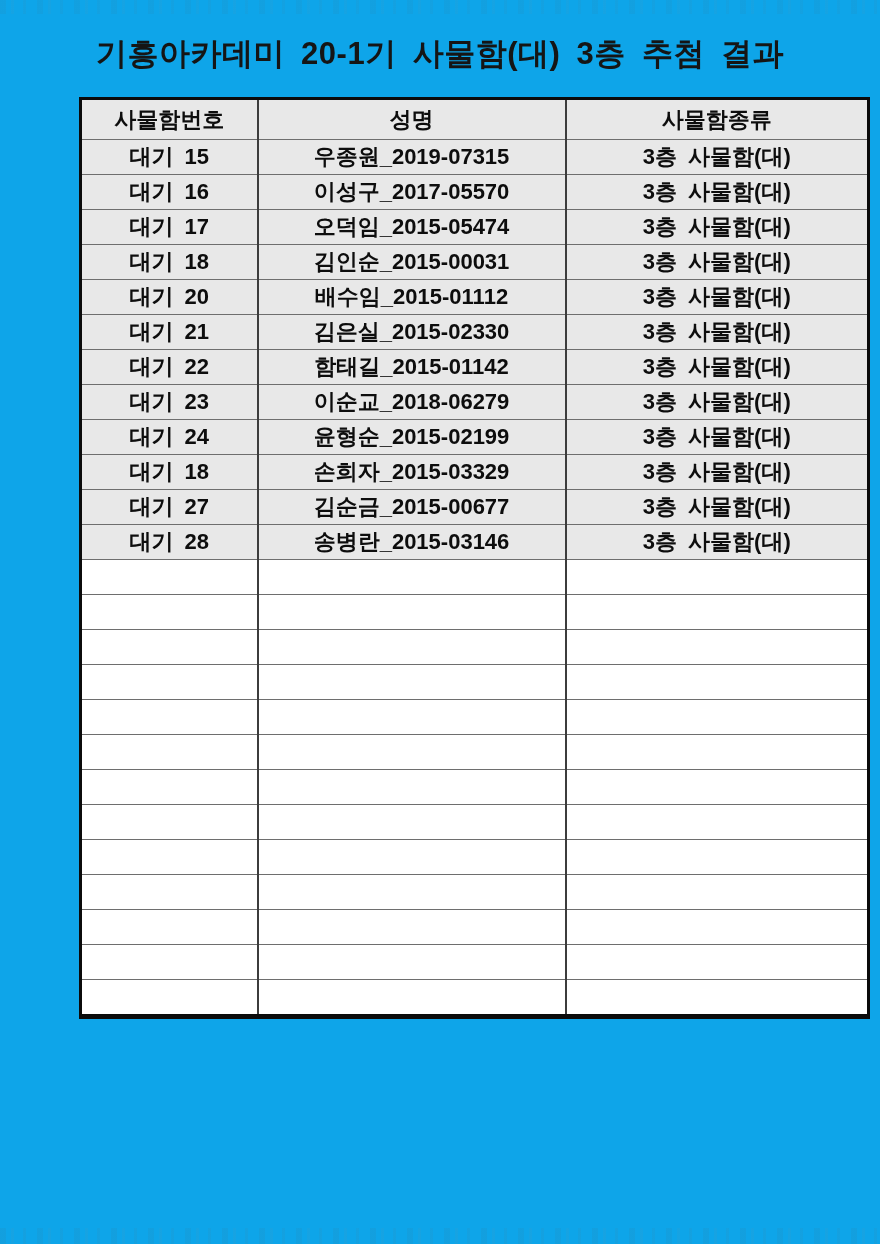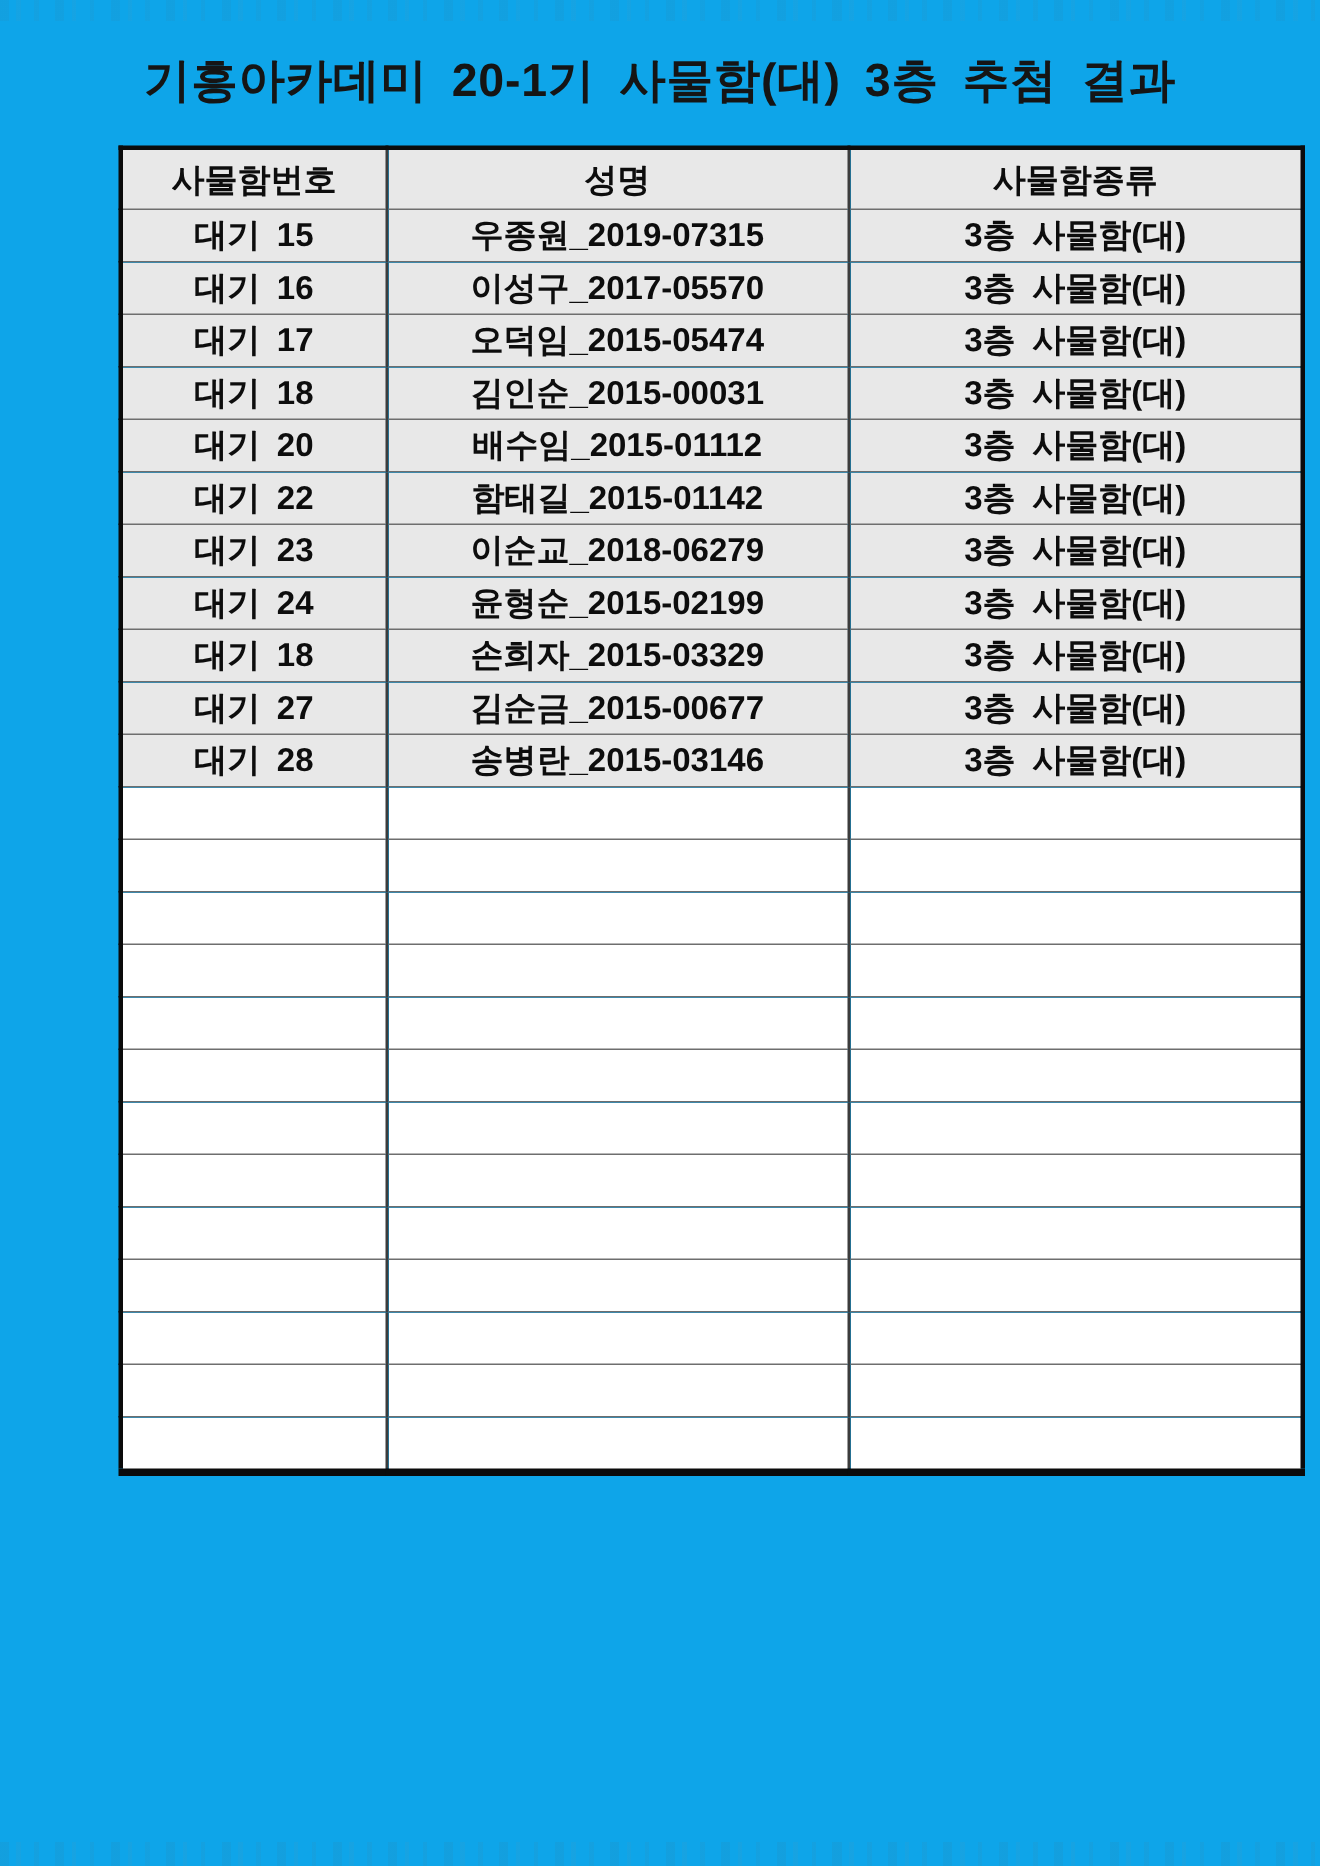--- a/index.html
+++ b/index.html
@@ -129,20 +129,25 @@
           <td>대기 18</td>
           <td>김인순_2015-00031</td>
           <td>3층 사물함(대)</td>
         </tr>
         <tr class="filled">
           <td>대기 20</td>
           <td>배수임_2015-01112</td>
           <td>3층 사물함(대)</td>
         </tr>
         <tr class="filled">
+          <td>대기 21</td>
+          <td>김은실_2015-02330</td>
+          <td>3층 사물함(대)</td>
+        </tr>
+        <tr class="filled">
           <td>대기 22</td>
           <td>함태길_2015-01142</td>
           <td>3층 사물함(대)</td>
         </tr>
         <tr class="filled">
           <td>대기 23</td>
           <td>이순교_2018-06279</td>
           <td>3층 사물함(대)</td>
         </tr>
         <tr class="filled">

